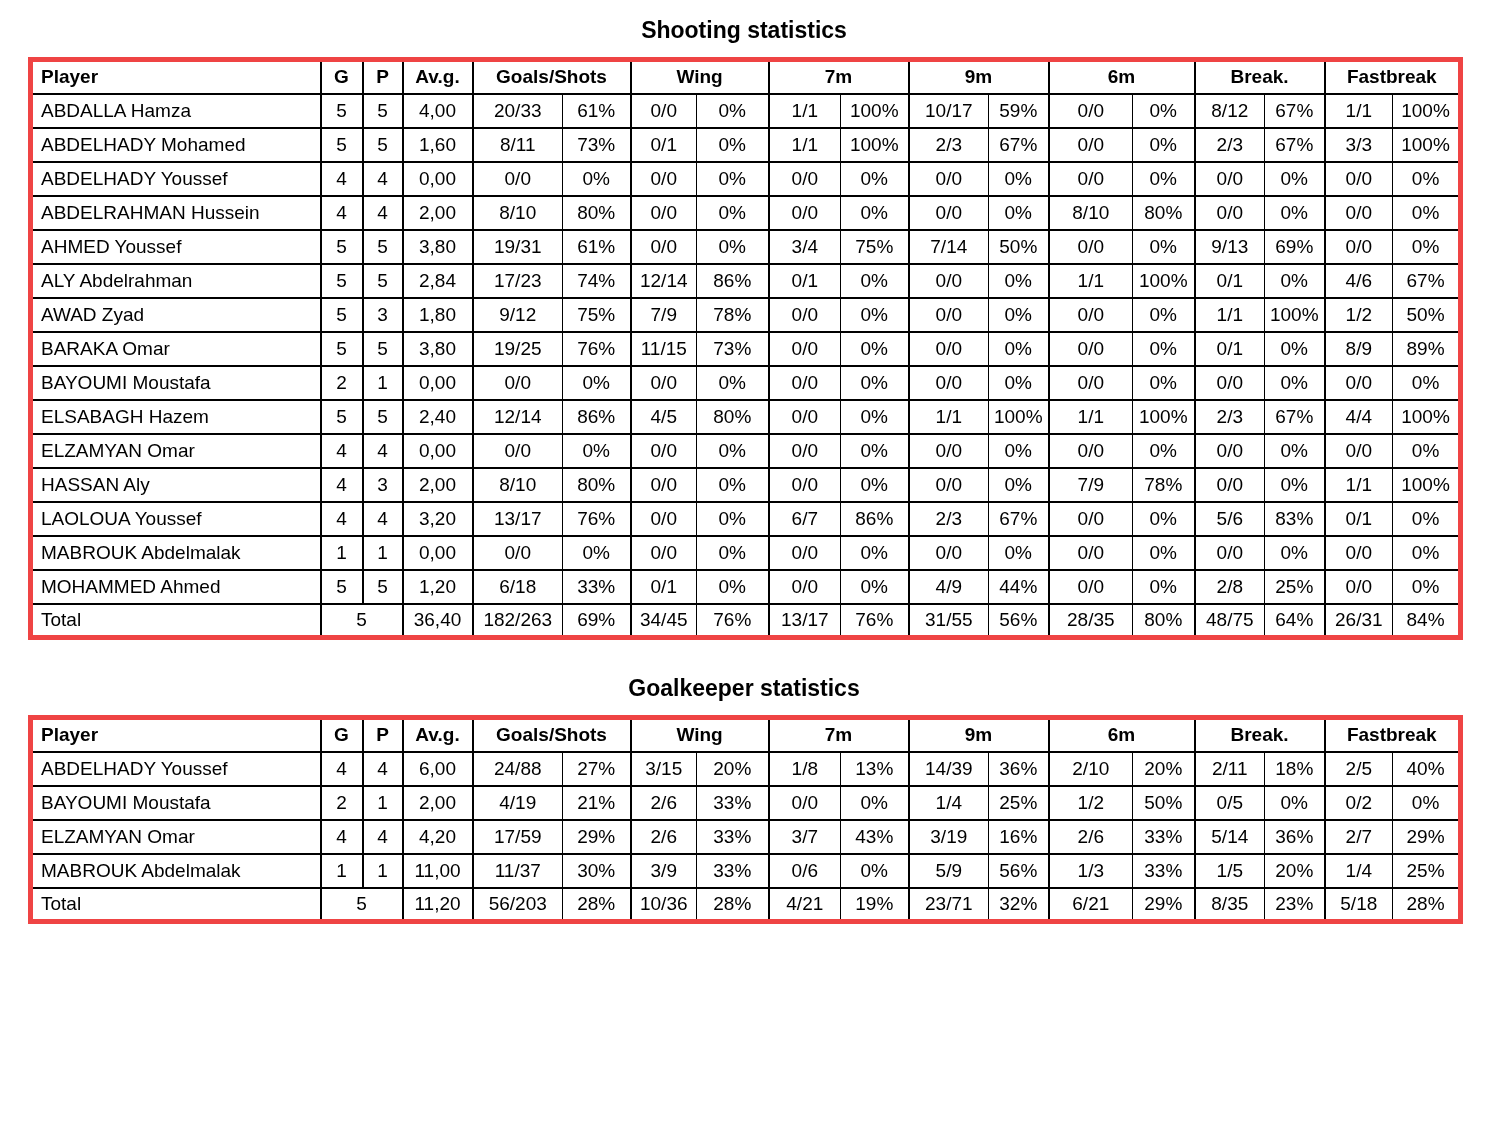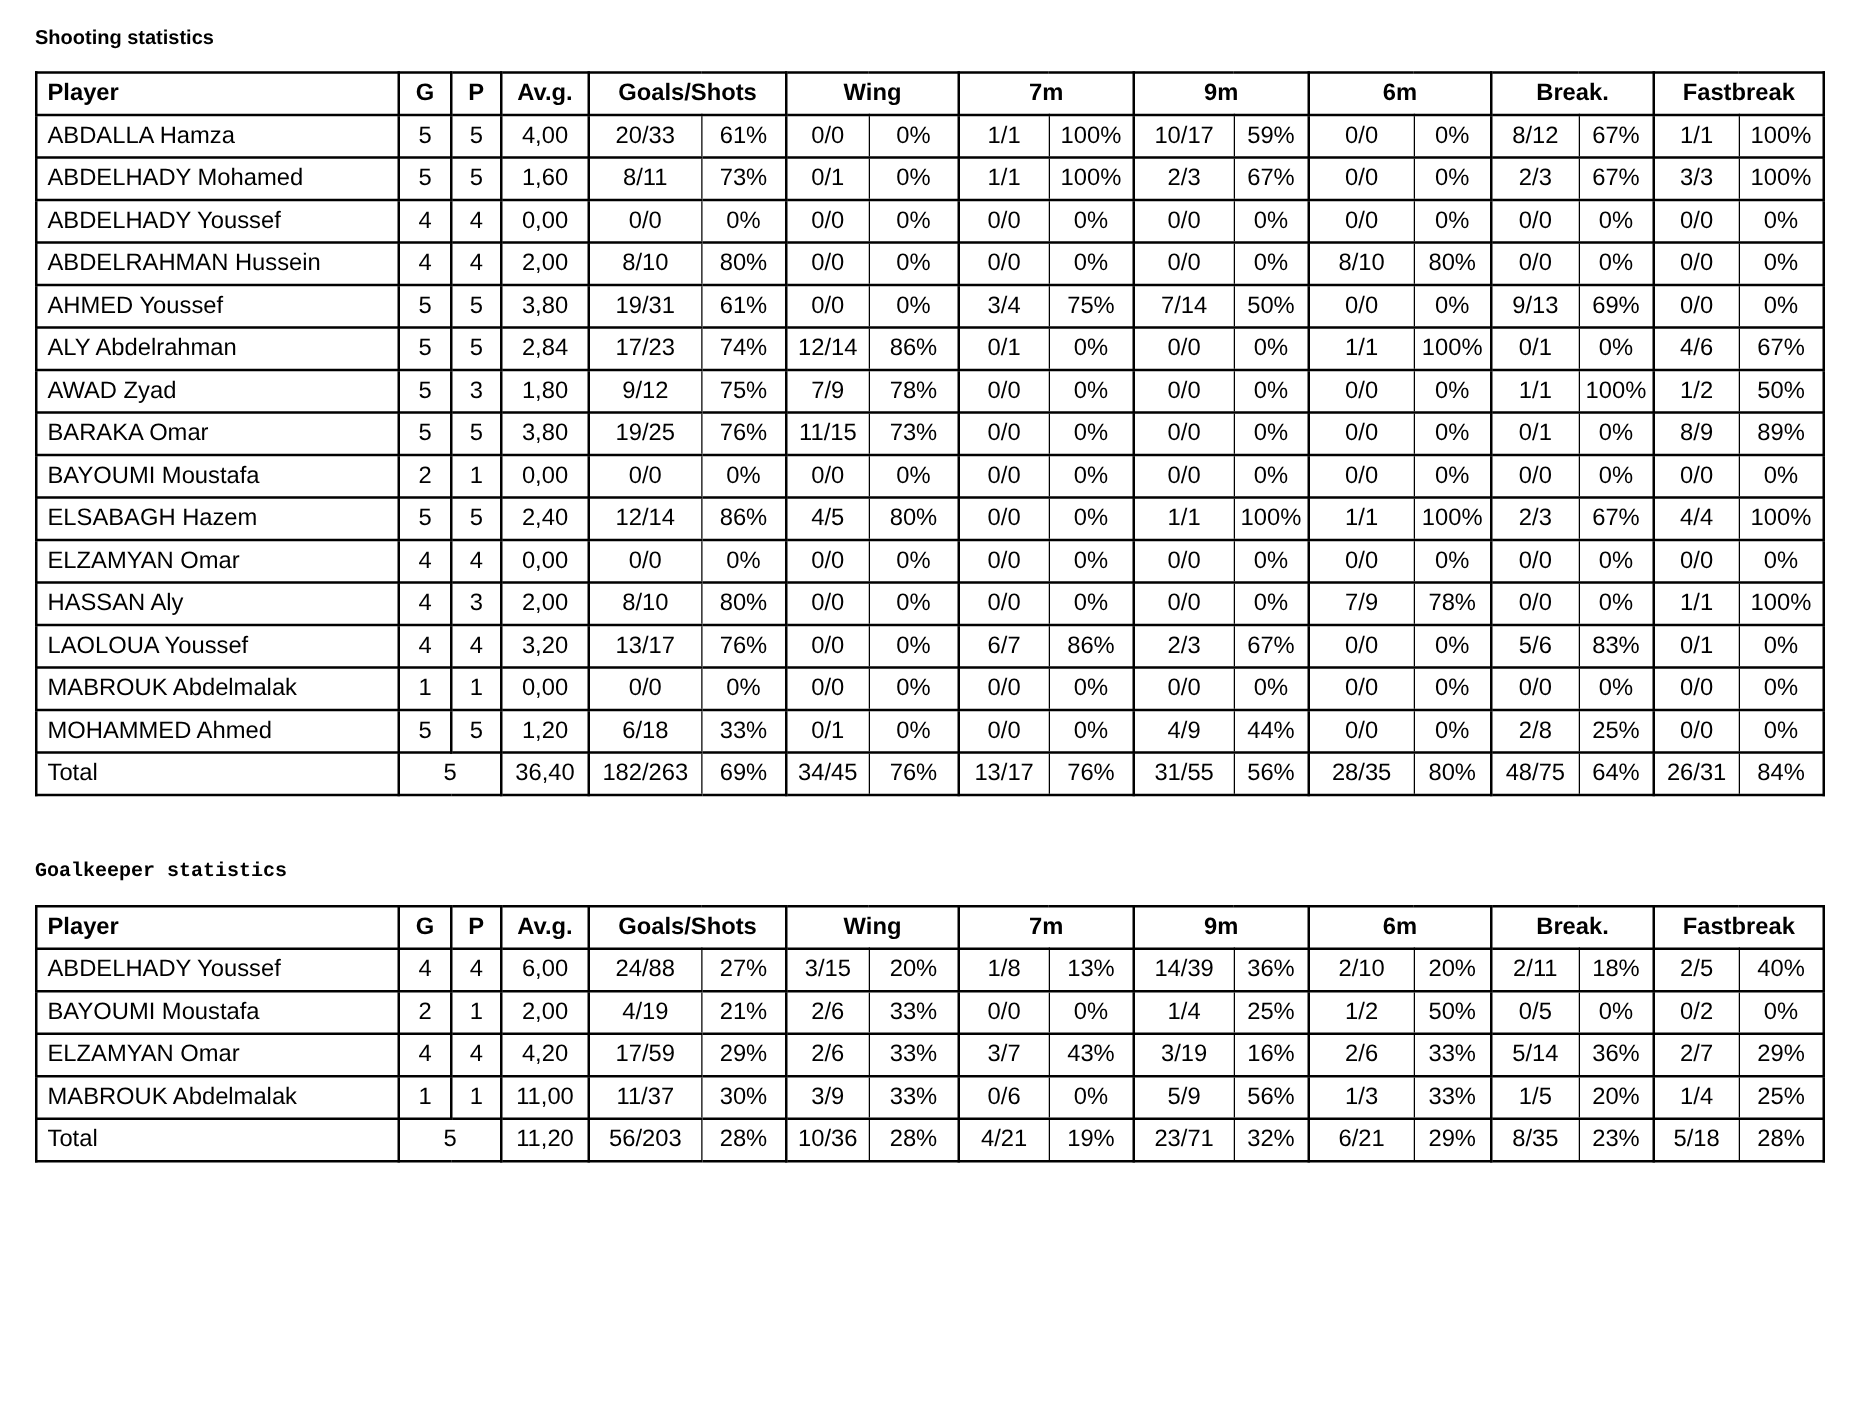--- a/index.html
+++ b/index.html
@@ -7,33 +7,33 @@
   body {
     width: 1488px;
     height: 1140px;
     background: #ffffff;
     color: #000000;
     font-family: "Liberation Sans", sans-serif;
   }
   .page { padding: 16px 28px 0 28px; }
 
   .table-title {
-    text-align: left;
+    text-align: center;
     font-weight: bold;
-    font-size: 16px;
+    font-size: 23px;
     line-height: 29px;
     margin: 0 0 12px 0;
   }
-  .gk-title { margin-top: 46px; font-family: Liberation Mono, monospace; }
+  .gk-title { margin-top: 34px; }
 
   table.stats {
     border-collapse: collapse;
     table-layout: fixed;
     width: 1430px;
-    border: 2px solid #ef4444;
+    border: 5px solid #ef4444;
   }
   .stats th, .stats td {
     border: 2px solid #000;
     height: 34px;
     font-size: 19px;
     text-align: center;
     vertical-align: middle;
     padding: 0 2px;
     white-space: nowrap;
     overflow: hidden;

